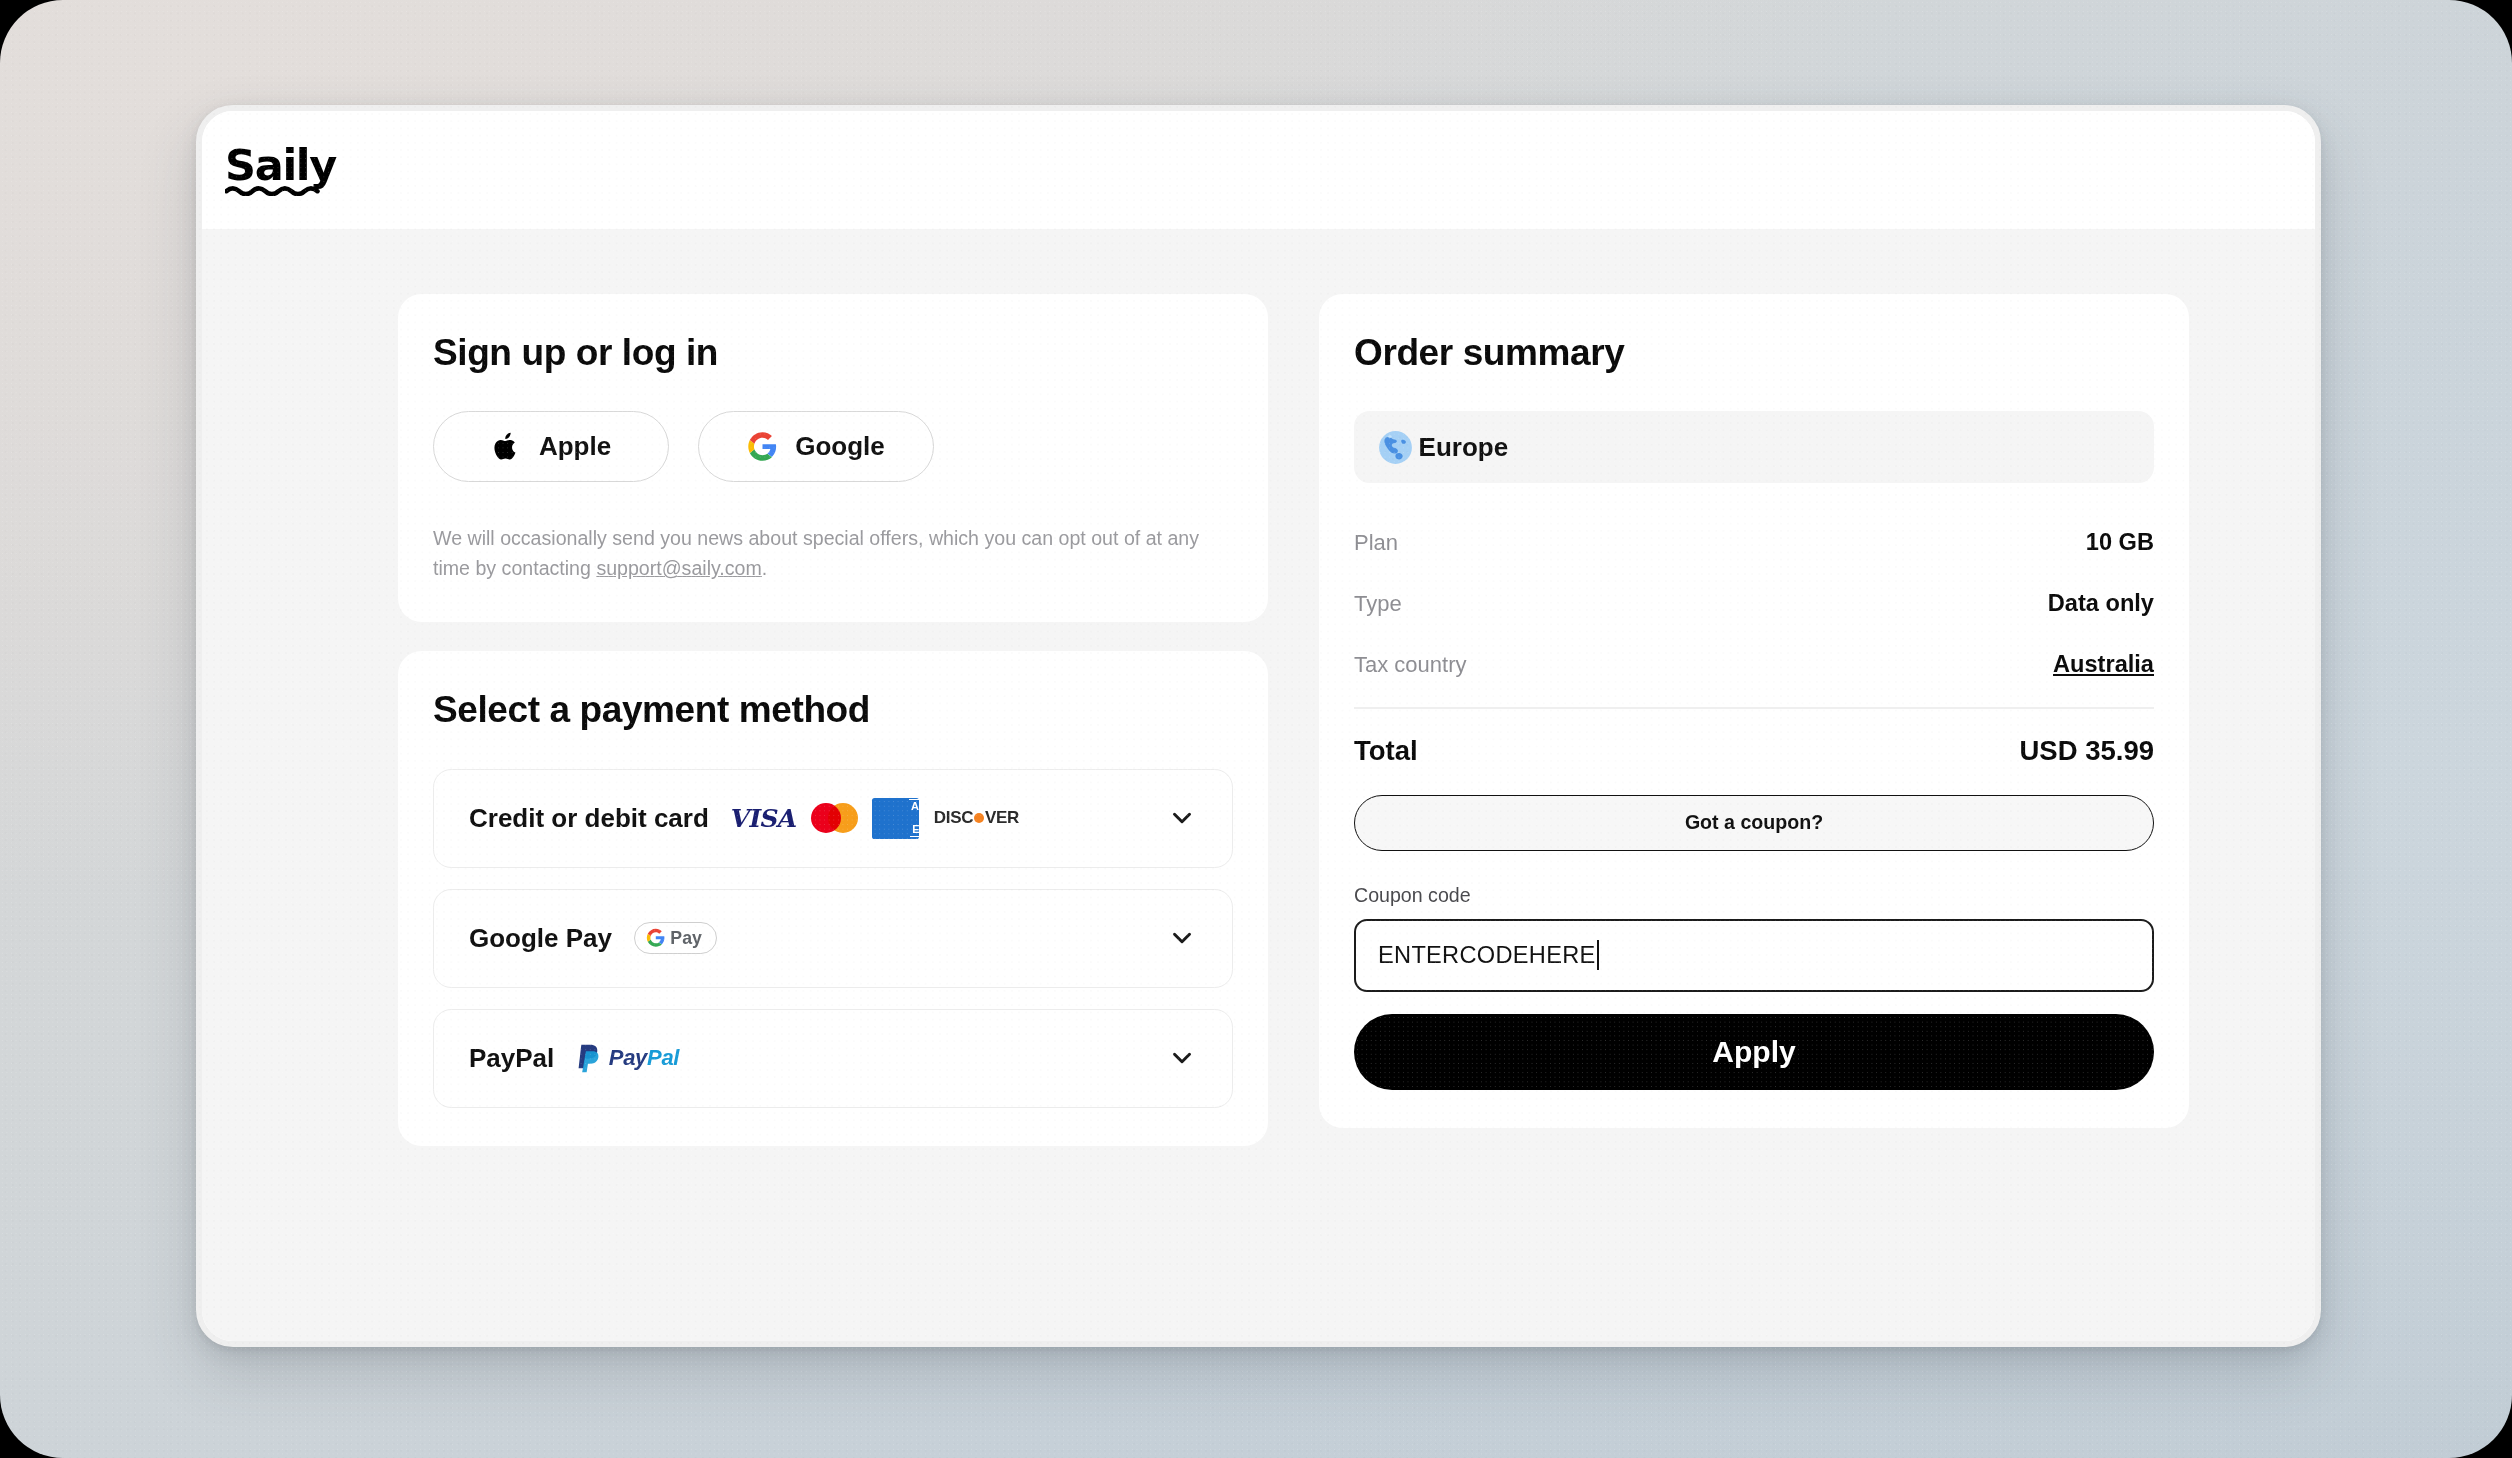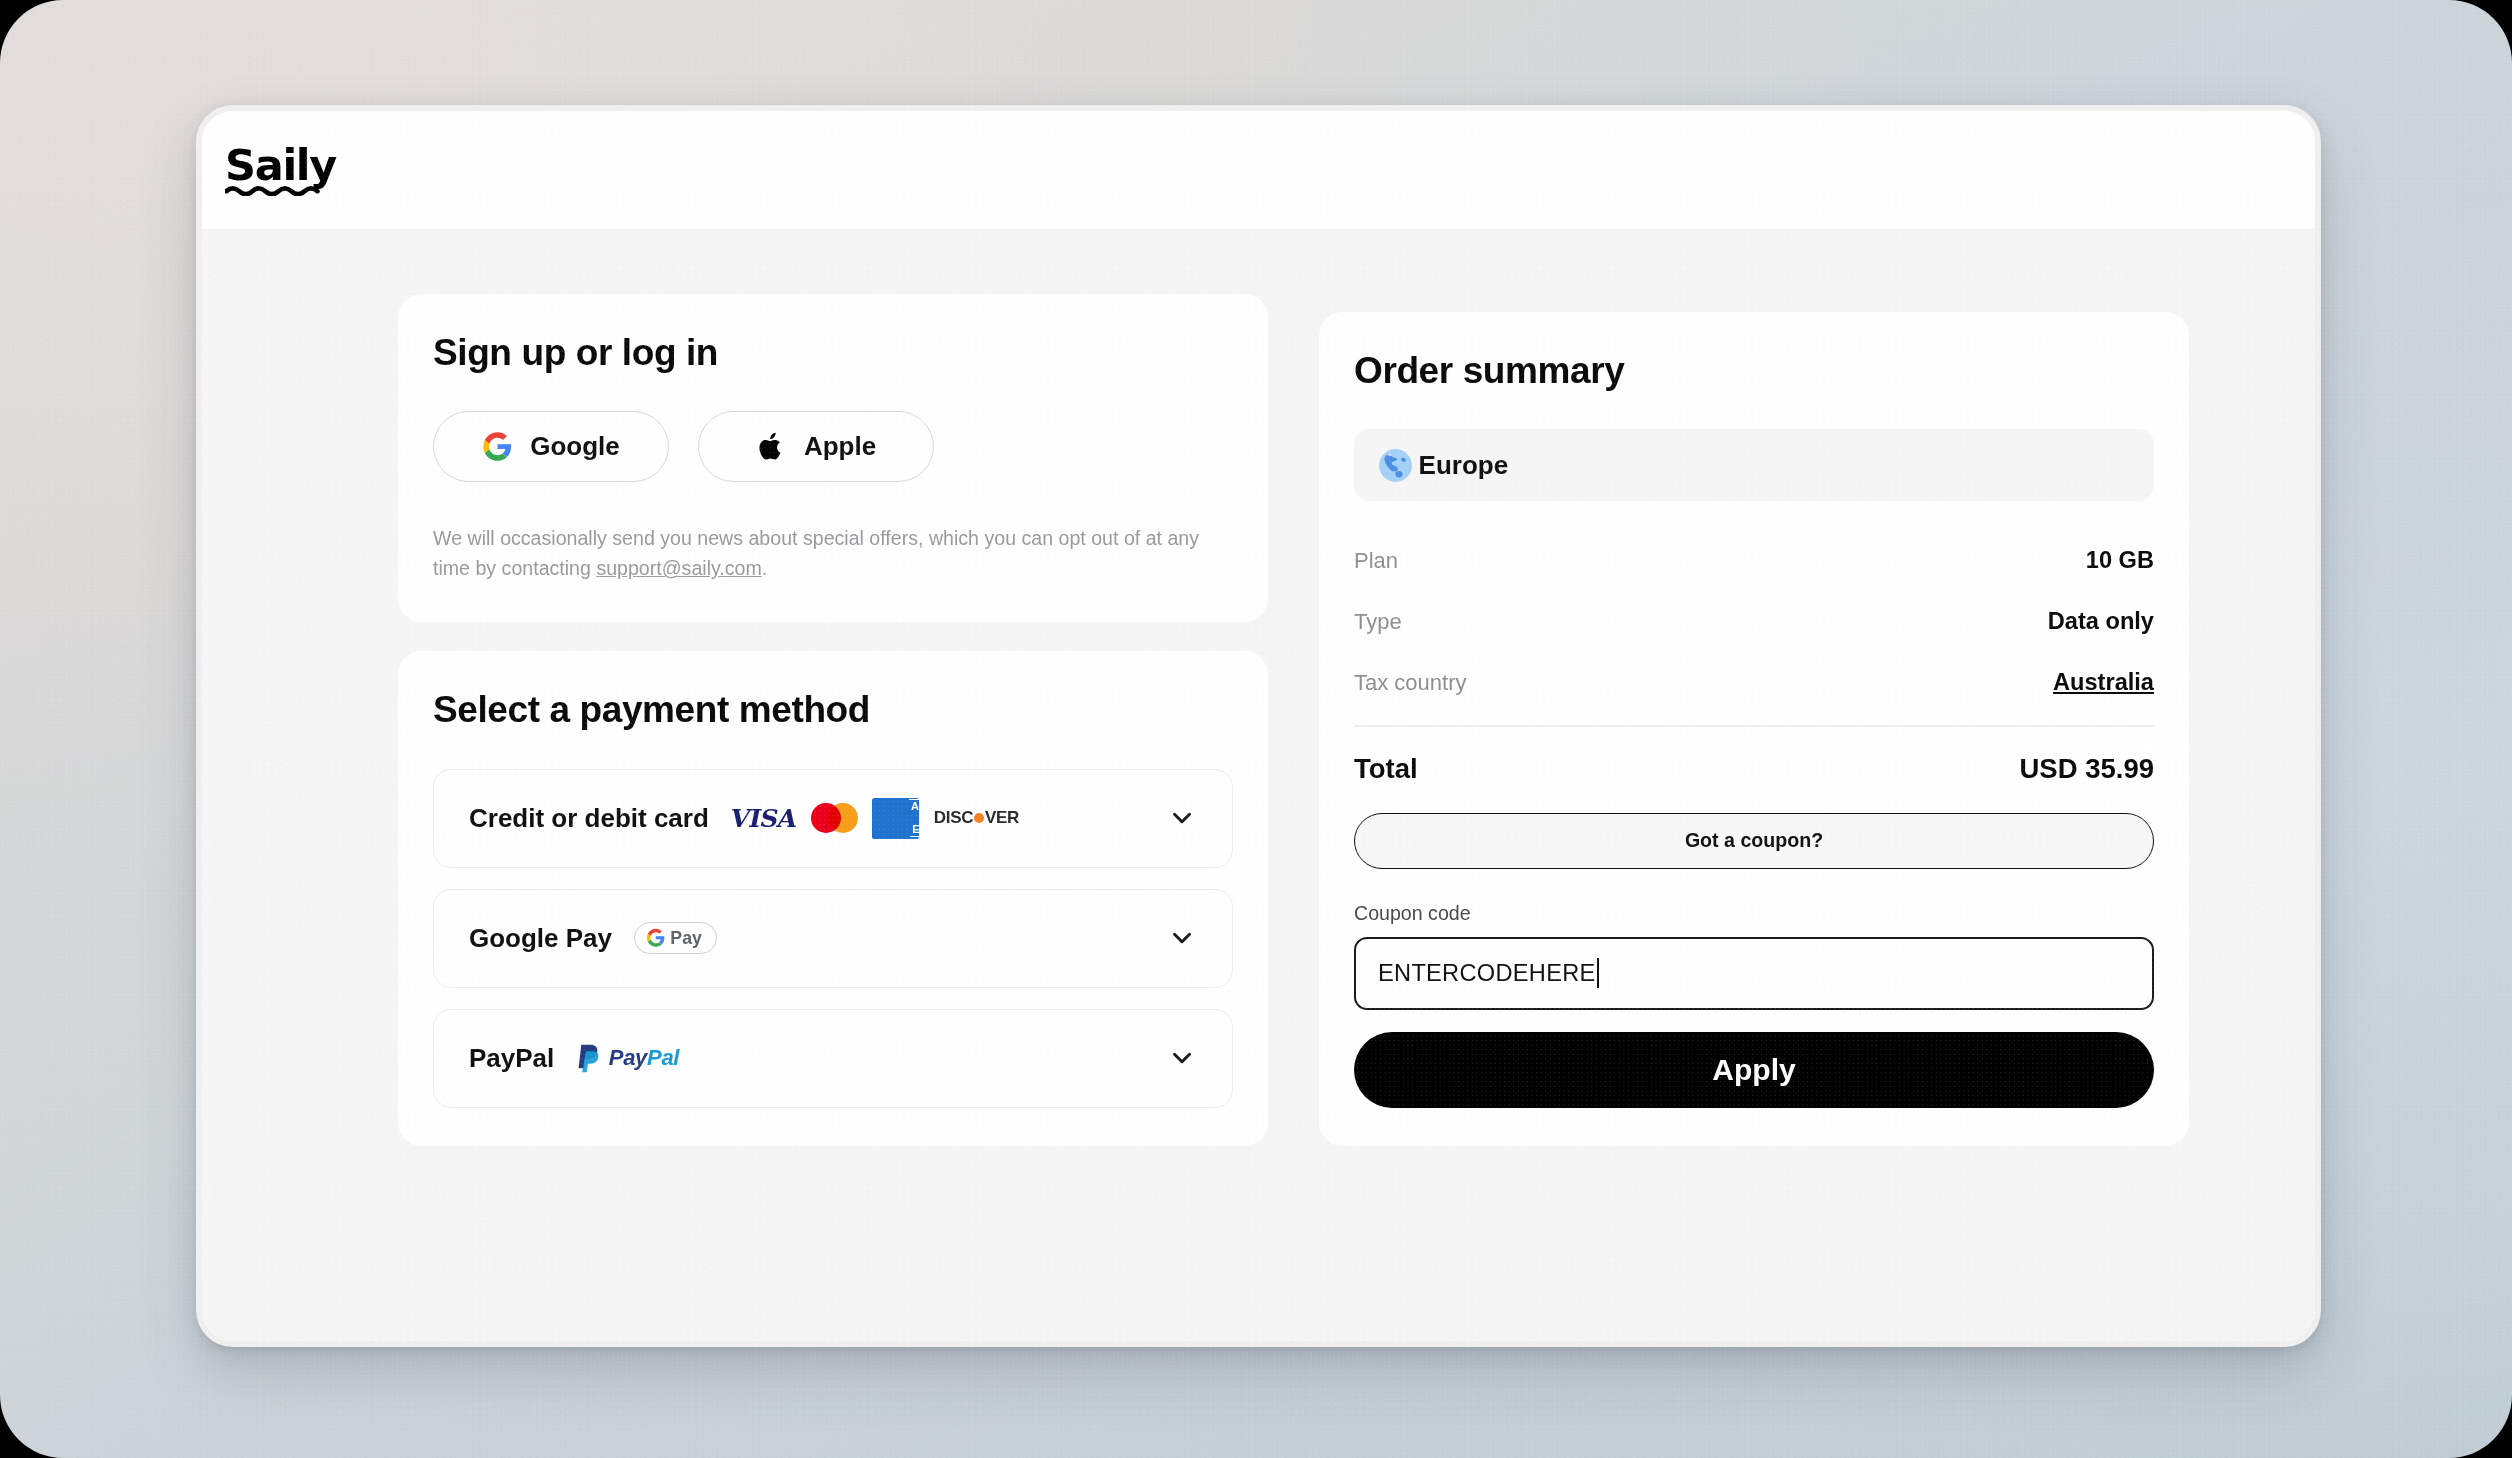--- a/index.html
+++ b/index.html
@@ -92,21 +92,21 @@
   .browser-body {
     height: calc(100% - 118px);
     background: #f5f5f5;
     padding: 65px 0 0 0;
   }
 
   .columns {
     display: flex;
     gap: 51px;
     padding: 0 196px;
-    align-items: flex-end;
+    align-items: flex-start;
   }
   .col-left  { width: 870px; flex: none; }
   .col-right { width: 870px; flex: none; }
 
   
   .card {
     background: #fff;
     border-radius: 23.6px;
     padding: 38px 35px;
   }
@@ -339,35 +339,35 @@
       <div class="columns">
 
         <div class="col-left">
 
           <div class="card">
             <div class="card-title">Sign up or log in</div>
 
             <div class="social-row">
 
               <button class="social-btn">
+                <svg class="aicon" viewBox="0 0 24 24">
+                  <path fill="#000" d="M16.3 12.8c0-2.6 2.1-3.8 2.2-3.9-1.2-1.8-3.1-2-3.7-2-1.6-.2-3.1.9-3.9.9-.8 0-2-.9-3.3-.9-1.7 0-3.3 1-4.1 2.5-1.8 3.1-.5 7.6 1.2 10.1.9 1.2 1.9 2.6 3.2 2.6 1.3-.1 1.8-.8 3.3-.8 1.5 0 2 .8 3.3.8 1.4 0 2.2-1.2 3.1-2.5.9-1.4 1.3-2.8 1.3-2.9-.1 0-2.6-1-2.6-3.9z"></path>
+                  <path fill="#000" d="M14.1 4.6c.7-.9 1.2-2.1 1.1-3.3-1 0-2.3.7-3 1.6-.7.8-1.3 2-1.1 3.2 1.1.1 2.3-.6 3-1.5z"></path>
+                </svg>
+                <span class="lbl">Apple</span>
+              </button>
+
+              <button class="social-btn">
                 <svg class="gicon" viewBox="0 0 48 48">
                   <path fill="#4285F4" d="M45.1 24.5c0-1.6-.1-2.8-.4-4.1H24v7.4h12.1c-.2 2-1.6 5-4.5 7l6.9 5.4c4.1-3.8 6.6-9.4 6.6-15.7z"></path>
                   <path fill="#34A853" d="M24 46c5.9 0 10.9-2 14.5-5.3l-6.9-5.4c-1.9 1.3-4.4 2.2-7.6 2.2-5.8 0-10.7-3.8-12.5-9.1l-7.1 5.5C8.1 41 15.4 46 24 46z"></path>
                   <path fill="#FBBC05" d="M11.5 28.4c-.5-1.4-.7-2.9-.7-4.4s.3-3 .7-4.4l-7.1-5.5C2.9 17 2 20.4 2 24s.9 7 2.4 9.9l7.1-5.5z"></path>
                   <path fill="#EA4335" d="M24 10.5c4.1 0 6.9 1.8 8.5 3.3l6.1-6C34.9 4.4 29.9 2 24 2 15.4 2 8.1 7 4.4 14.1l7.1 5.5c1.8-5.3 6.7-9.1 12.5-9.1z"></path>
                 </svg>
                 <span class="lbl">Google</span>
-              </button>
-
-              <button class="social-btn">
-                <svg class="aicon" viewBox="0 0 24 24">
-                  <path fill="#000" d="M16.3 12.8c0-2.6 2.1-3.8 2.2-3.9-1.2-1.8-3.1-2-3.7-2-1.6-.2-3.1.9-3.9.9-.8 0-2-.9-3.3-.9-1.7 0-3.3 1-4.1 2.5-1.8 3.1-.5 7.6 1.2 10.1.9 1.2 1.9 2.6 3.2 2.6 1.3-.1 1.8-.8 3.3-.8 1.5 0 2 .8 3.3.8 1.4 0 2.2-1.2 3.1-2.5.9-1.4 1.3-2.8 1.3-2.9-.1 0-2.6-1-2.6-3.9z"></path>
-                  <path fill="#000" d="M14.1 4.6c.7-.9 1.2-2.1 1.1-3.3-1 0-2.3.7-3 1.6-.7.8-1.3 2-1.1 3.2 1.1.1 2.3-.6 3-1.5z"></path>
-                </svg>
-                <span class="lbl">Apple</span>
               </button>
 
             </div>
 
             <p class="disclaimer">
               <span>We will occasionally send you news about special offers, which you can opt out of at any time by contacting </span><a href="#">support@saily.com</a><span>.</span>
             </p>
           </div>
 
           <div class="card">

